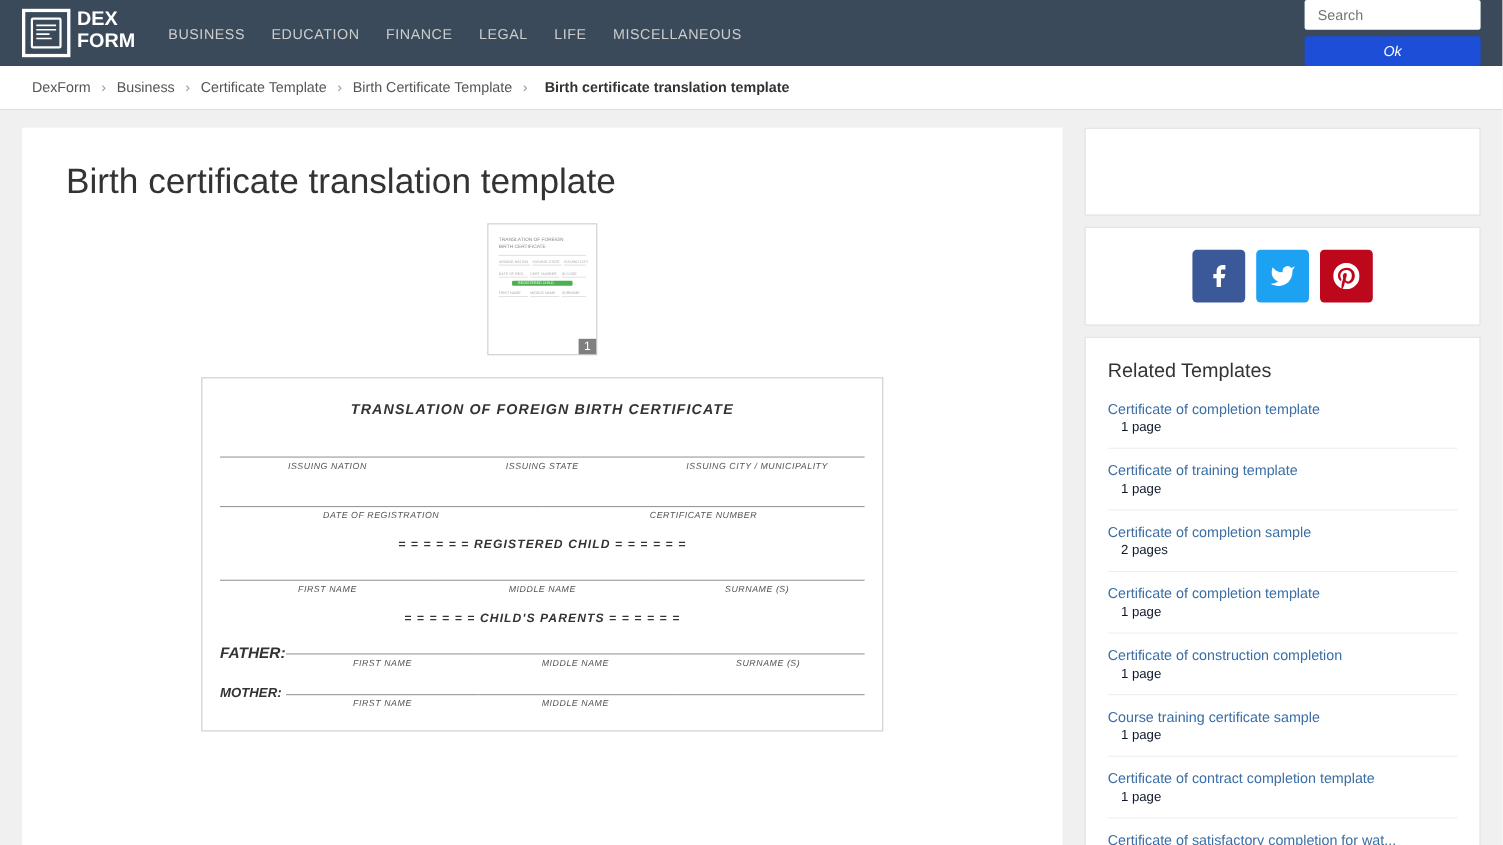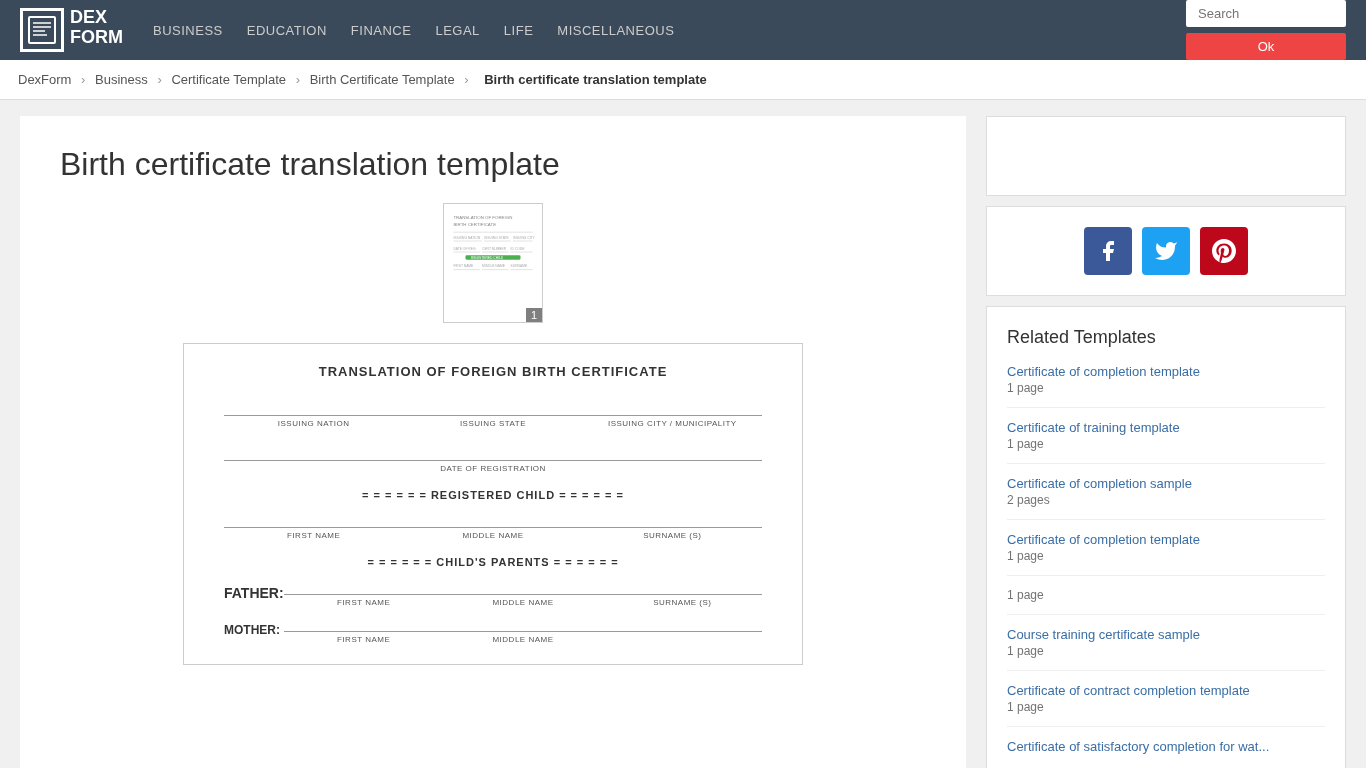--- a/index.html
+++ b/index.html
@@ -61,33 +61,34 @@
       flex-direction: column;
     }
     .search-input {
       padding: 6px 12px;
       border: none;
       border-radius: 2px;
       width: 160px;
       font-size: 13px;
     }
     .search-btn {
-      background: #ef4444;
+      background: #1d4ed8;
       color: white;
       border: none;
       padding: 6px 14px;
       cursor: pointer;
       font-size: 13px;
       border-radius: 2px;
+      font-style: italic;
     }
 
     
     .breadcrumb {
       background: white;
-      padding: 12px 18px;
+      padding: 12px 29px;
       font-size: 13px;
       color: #666;
       border-bottom: 1px solid #ddd;
     }
     .breadcrumb a { color: #555; text-decoration: none; }
     .breadcrumb span { margin: 0 6px; color: #999; }
     .breadcrumb .current { font-weight: bold; color: #333; }
 
     
     .main-layout {
@@ -143,24 +144,25 @@
       background: rgba(0,0,0,0.5);
       color: white;
       font-size: 11px;
       padding: 1px 5px;
     }
 
     
     .cert-preview {
       border: 1px solid #ccc;
       background: white;
-      padding: 20px 40px;
+      padding: 20px 16px;
       max-width: 620px;
       margin: 0 auto;
       font-family: Arial, sans-serif;
+      font-style: italic;
     }
     .cert-title {
       text-align: center;
       font-size: 13px;
       font-weight: bold;
       letter-spacing: 1px;
       margin-bottom: 20px;
     }
     .cert-fields-row {
       display: flex;
@@ -242,21 +244,22 @@
     .related-item:last-child { border-bottom: none; }
     .related-item a {
       color: #3a6ea5;
       text-decoration: none;
       font-size: 13px;
       display: block;
       margin-bottom: 2px;
     }
     .related-pages {
       font-size: 12px;
-      color: #737373;
+      color: #0f172a;
+      margin-left: 12px;
     }
   </style>
 </head>
 <body>
 
 <header class="header">
   <a class="logo" href="#">
     <div class="logo-icon">
       <svg viewBox="0 0 30 30" fill="none" xmlns="http://www.w3.org/2000/svg">
         <rect x="2" y="2" width="26" height="26" rx="1" stroke="white" stroke-width="2" fill="none"></rect>
@@ -348,20 +351,23 @@
         </div>
         <div class="cert-field">
           <div class="cert-field-label">ISSUING CITY / MUNICIPALITY</div>
         </div>
       </div>
 
       <div class="cert-fields-row">
         <div class="cert-field">
           <div class="cert-field-label">DATE OF REGISTRATION</div>
         </div>
+        <div class="cert-field">
+          <div class="cert-field-label">CERTIFICATE NUMBER</div>
+        </div>
       </div>
 
       <div class="cert-section-header">= = = = = = REGISTERED CHILD = = = = = =</div>
 
       <div class="cert-fields-row">
         <div class="cert-field">
           <div class="cert-field-label">FIRST NAME</div>
         </div>
         <div class="cert-field">
           <div class="cert-field-label">MIDDLE NAME</div>
@@ -441,20 +447,21 @@
       </div>
       <div class="related-item">
         <a href="#">Certificate of completion sample</a>
         <div class="related-pages">2 pages</div>
       </div>
       <div class="related-item">
         <a href="#">Certificate of completion template</a>
         <div class="related-pages">1 page</div>
       </div>
       <div class="related-item">
+        <a href="#">Certificate of construction completion</a>
         <div class="related-pages">1 page</div>
       </div>
       <div class="related-item">
         <a href="#">Course training certificate sample</a>
         <div class="related-pages">1 page</div>
       </div>
       <div class="related-item">
         <a href="#">Certificate of contract completion template</a>
         <div class="related-pages">1 page</div>
       </div>

